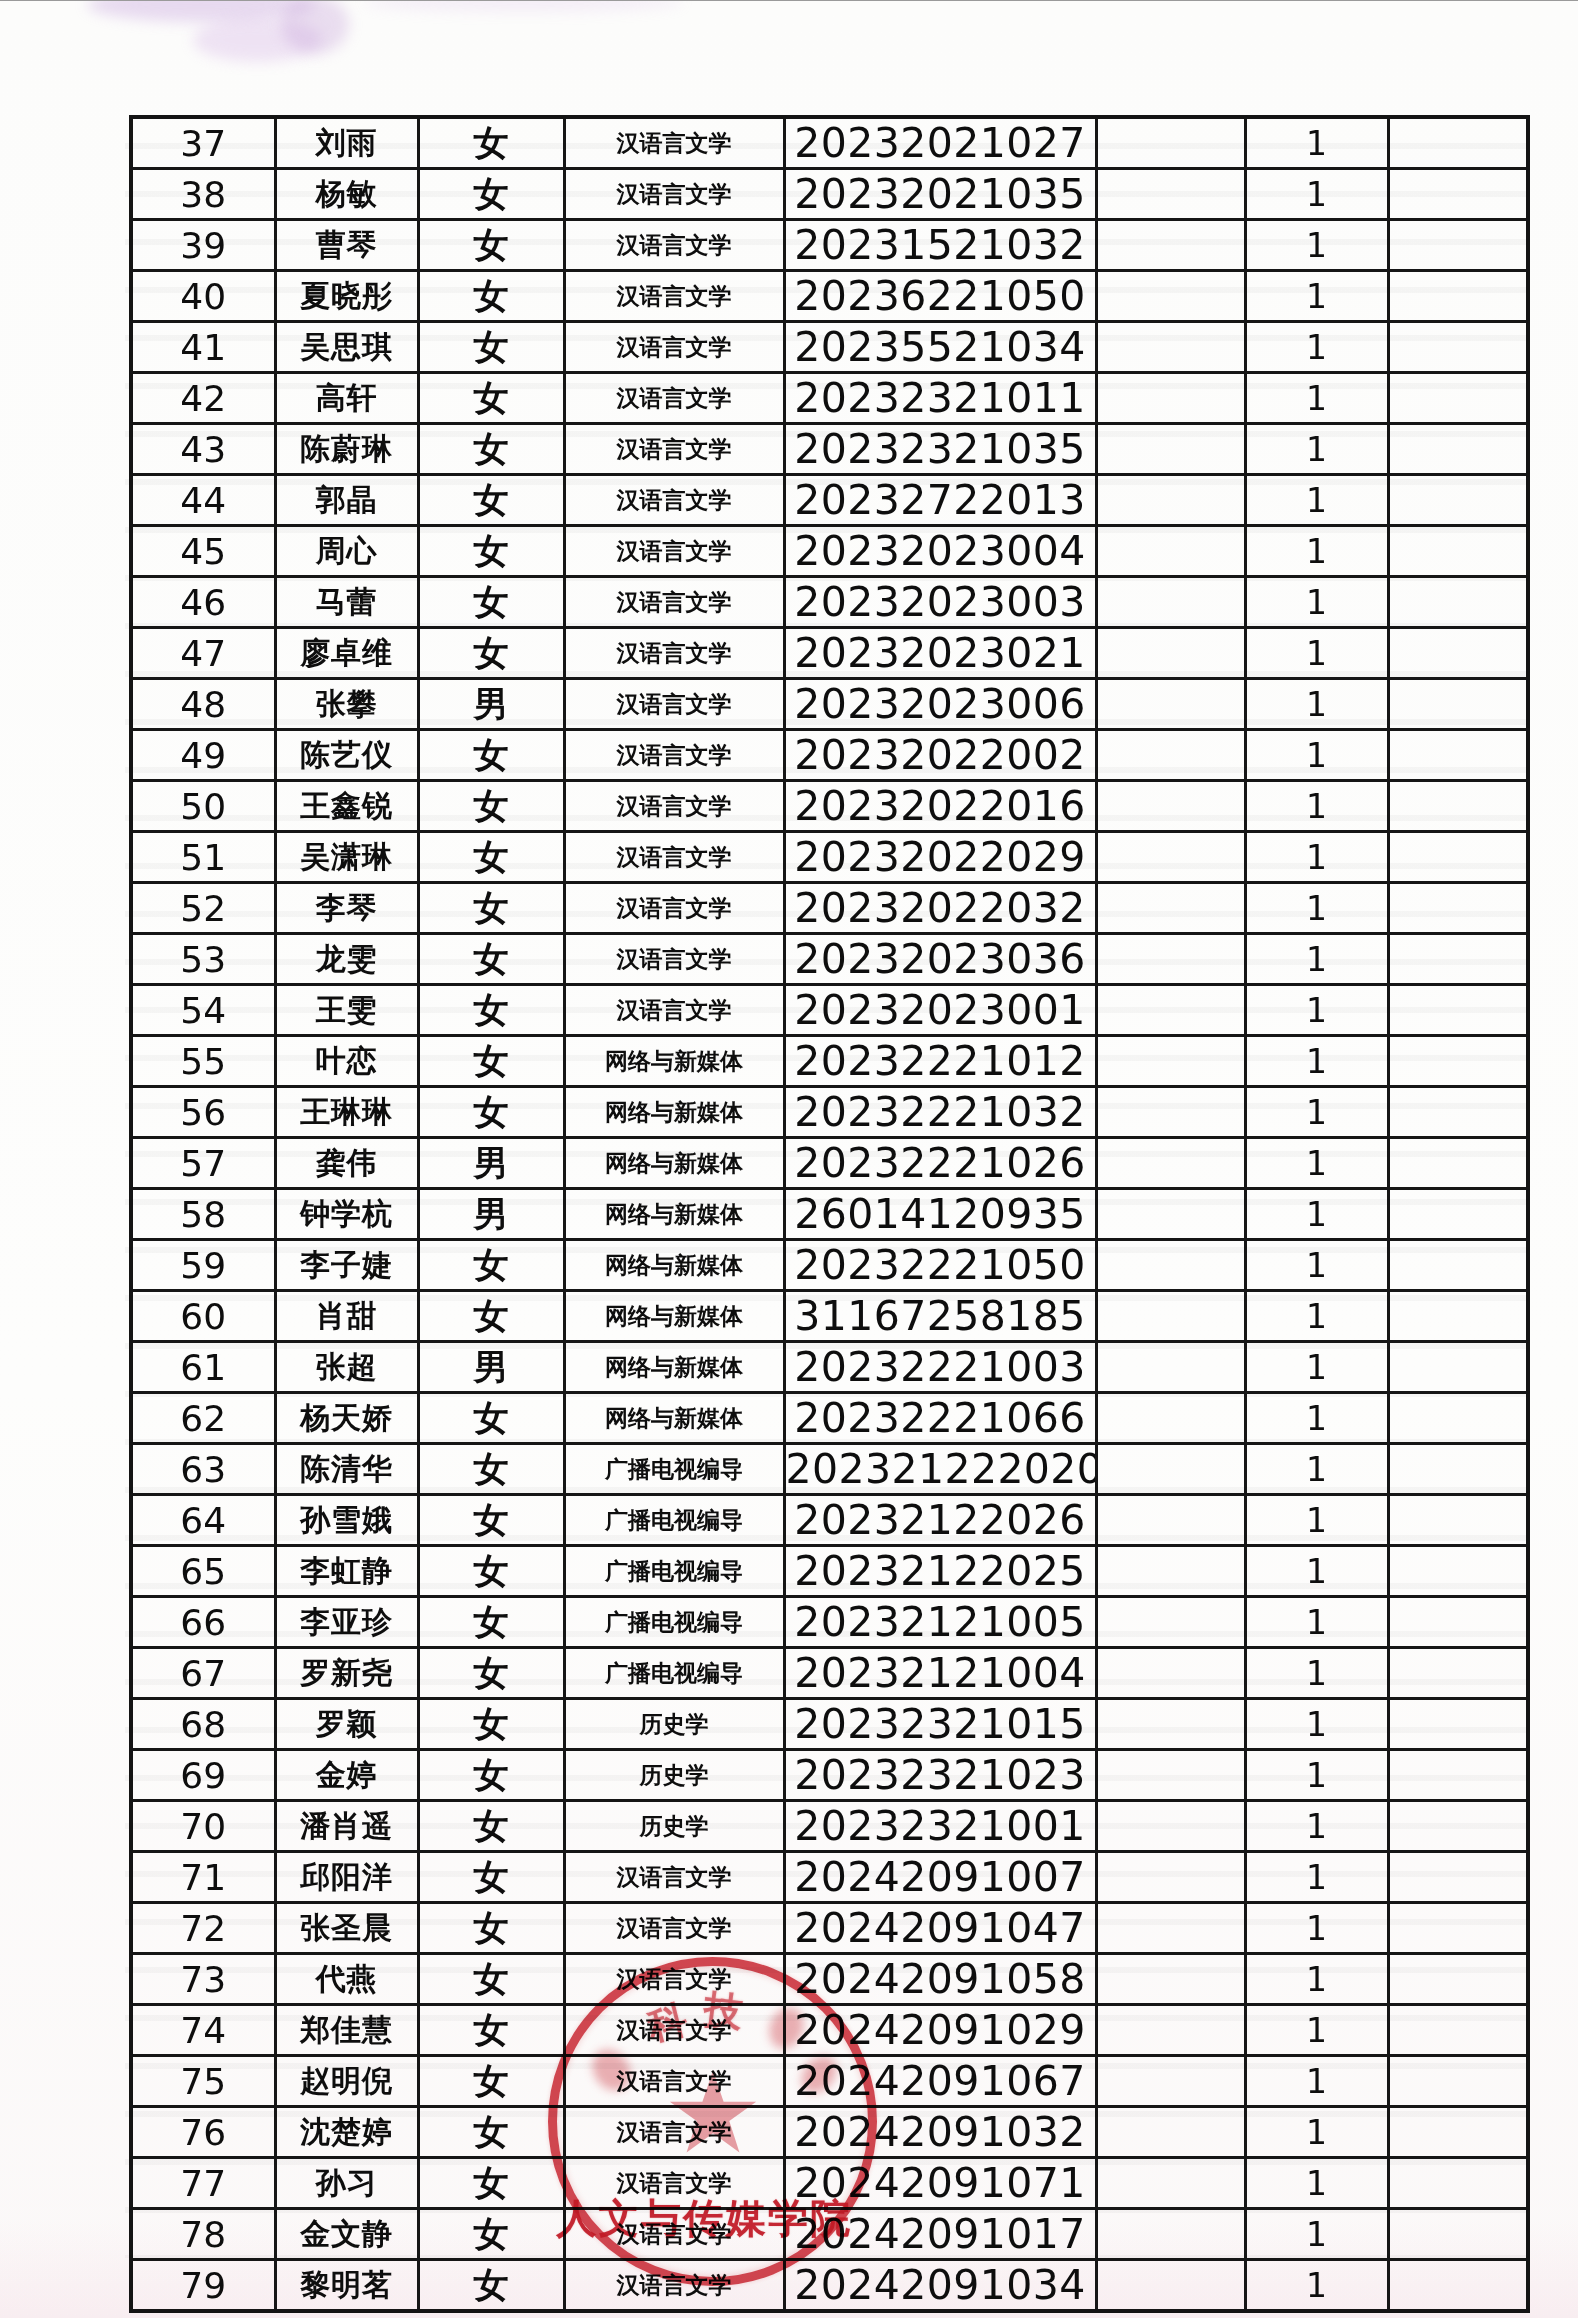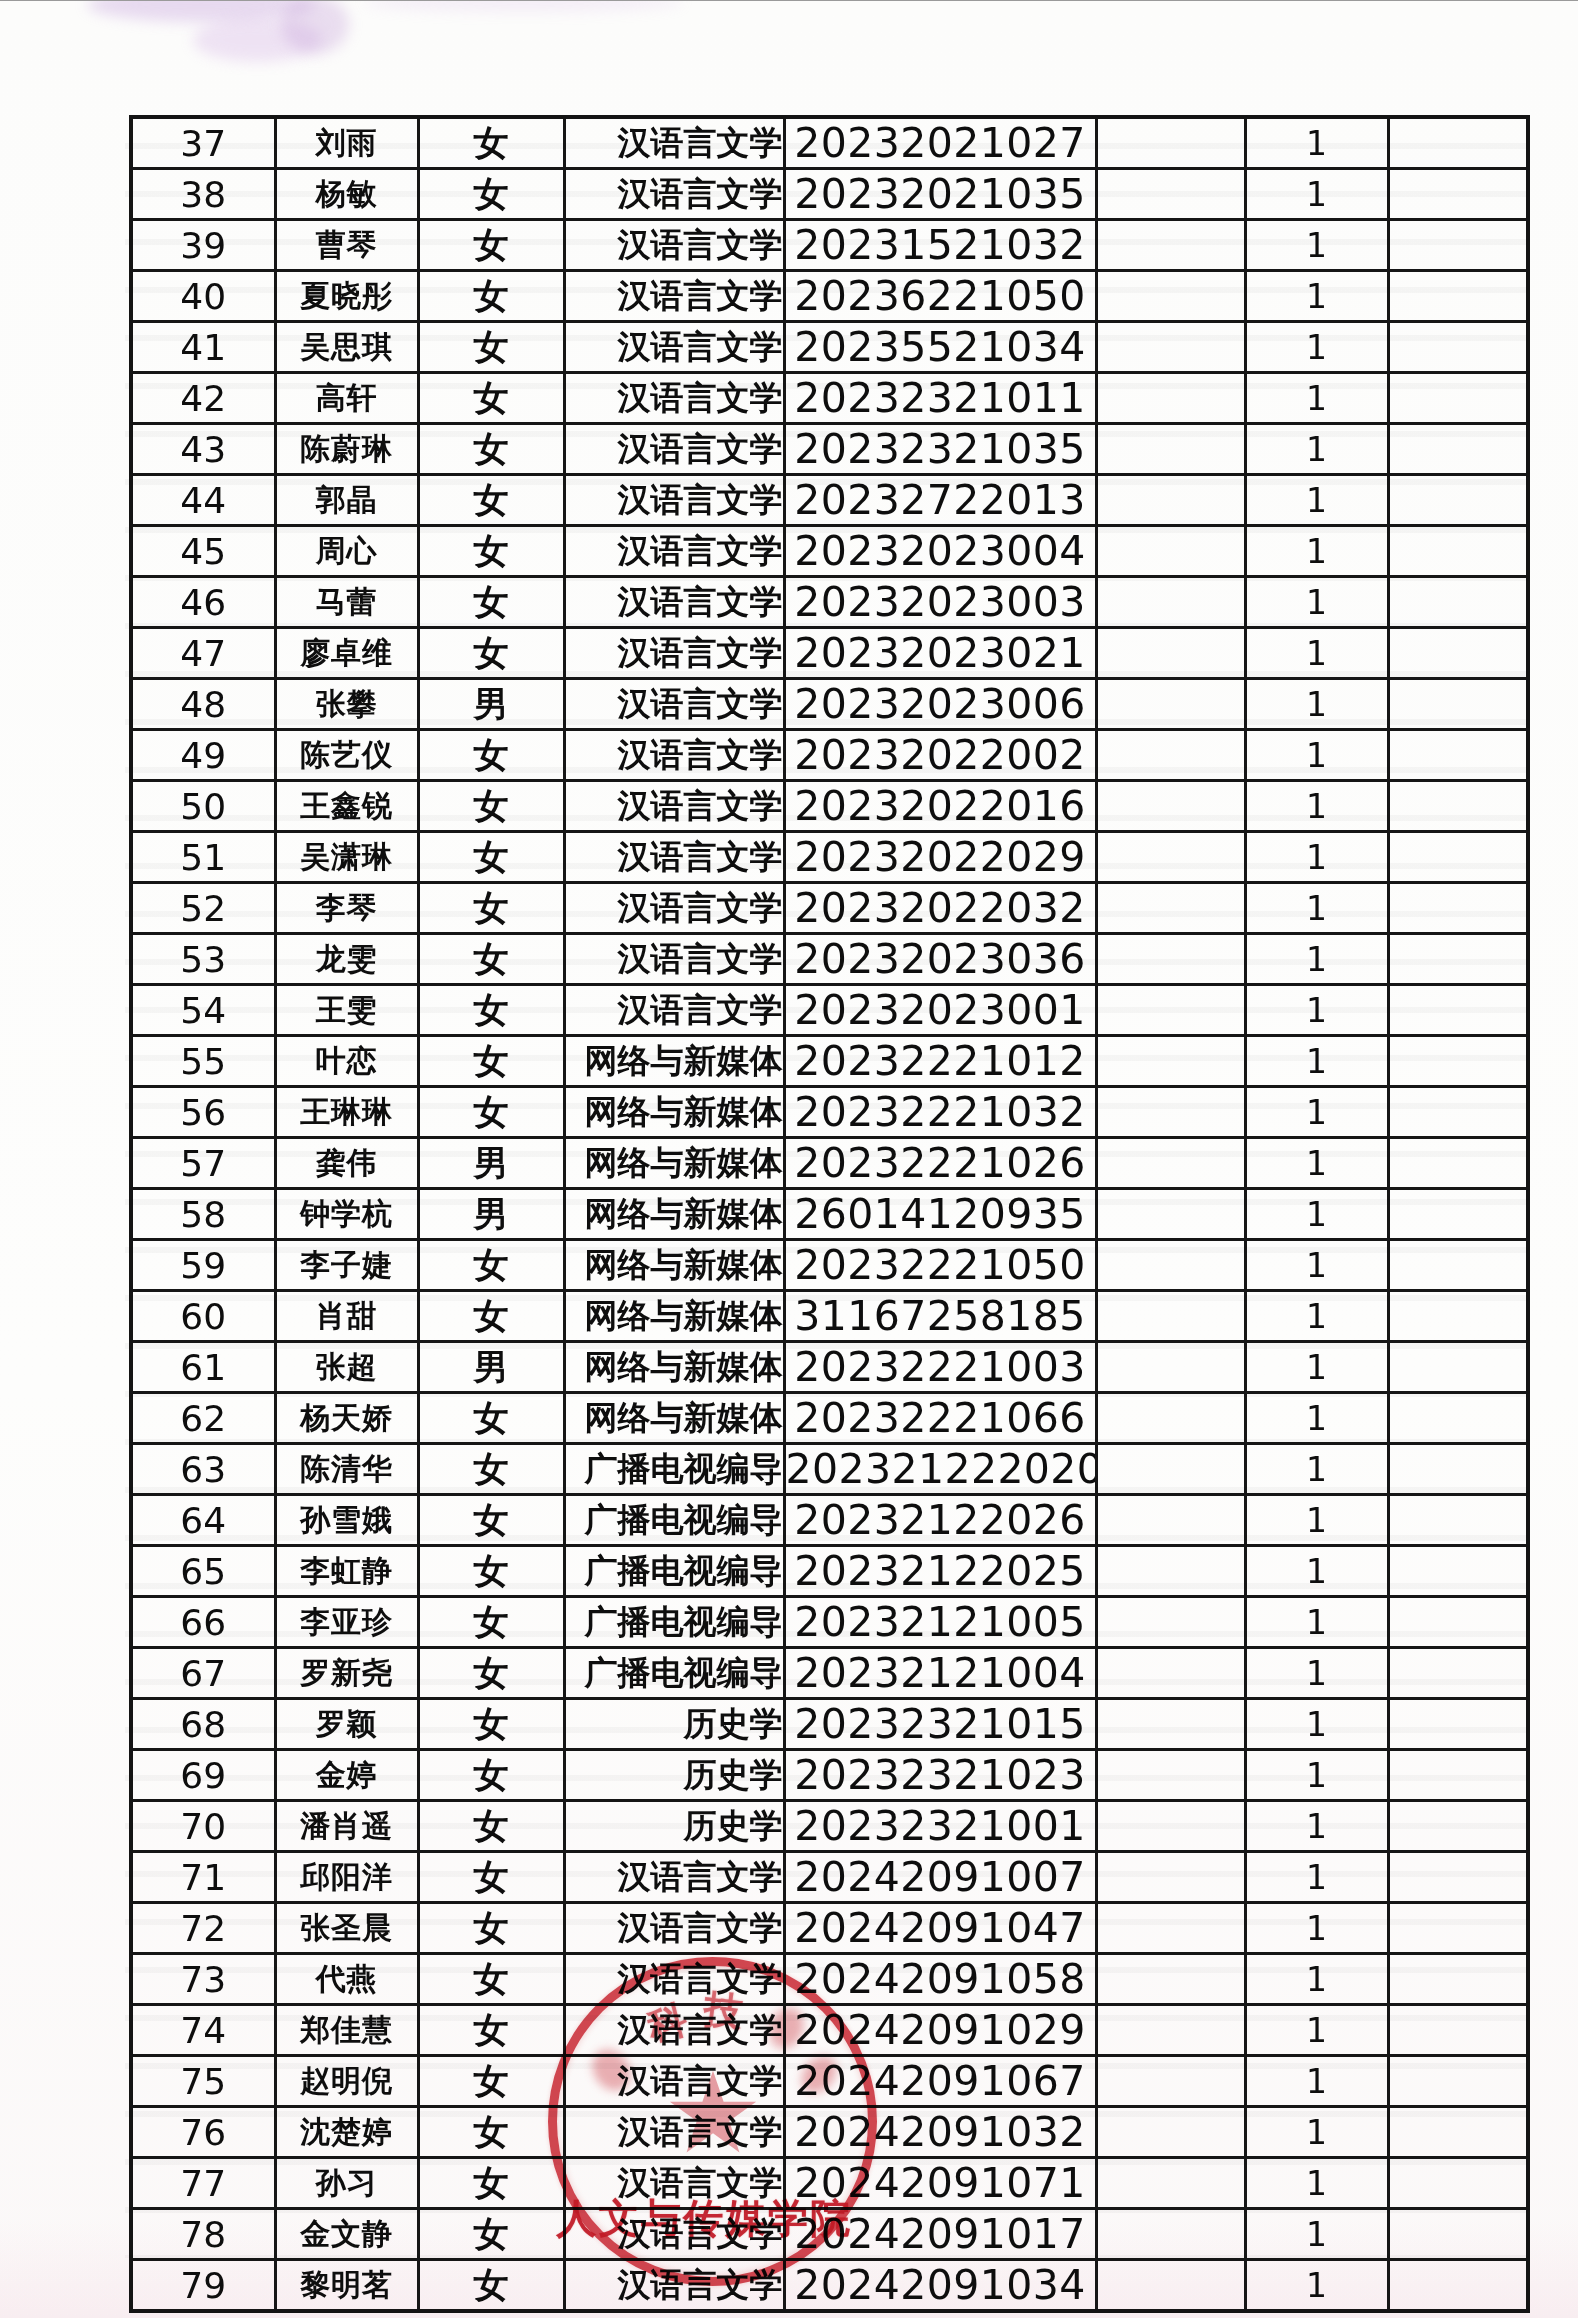--- a/index.html
+++ b/index.html
@@ -44,21 +44,21 @@
     color:#0e0e0e;
     overflow:hidden;white-space:nowrap;
   }
   col.w-seq{width:144px;} col.w-name{width:143px;} col.w-gender{width:146px;}
   col.w-major{width:220px;} col.w-id{width:312px;} col.w-b1{width:149px;}
   col.w-count{width:143px;} col.w-b2{width:140px;}
 
   .col-seq{font-size:36px;font-weight:500;}
   .col-name{font-size:30px;font-weight:700;letter-spacing:0.8px;}
   .col-gender{font-size:35px;font-weight:700;}
-  .col-major{font-size:33px;font-weight:700;text-align:right;}
+  .col-major{font-size:23px;font-weight:700;}
   .col-student-id{font-size:41px;font-weight:500;letter-spacing:0.4px;}
   .col-count{font-size:33px;font-weight:500;}
 
   
   .stamp{
     position:absolute;left:548px;top:1956px;width:329px;height:329px;
     z-index:6;mix-blend-mode:multiply;pointer-events:none;
   }
   .stamp-ring{
     position:absolute;left:0;top:0;right:0;bottom:0;

